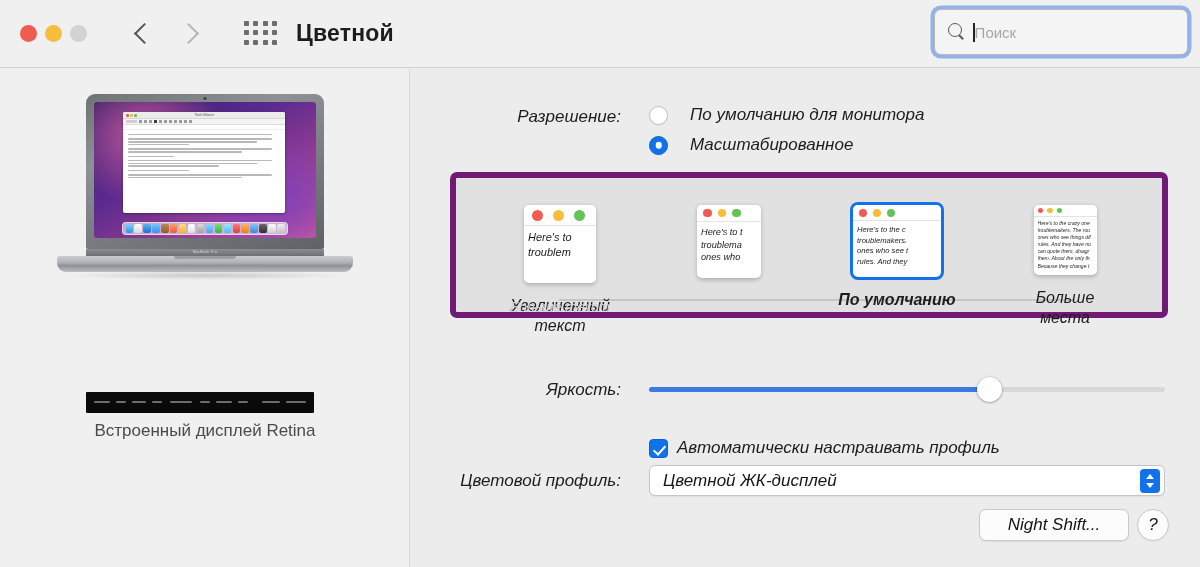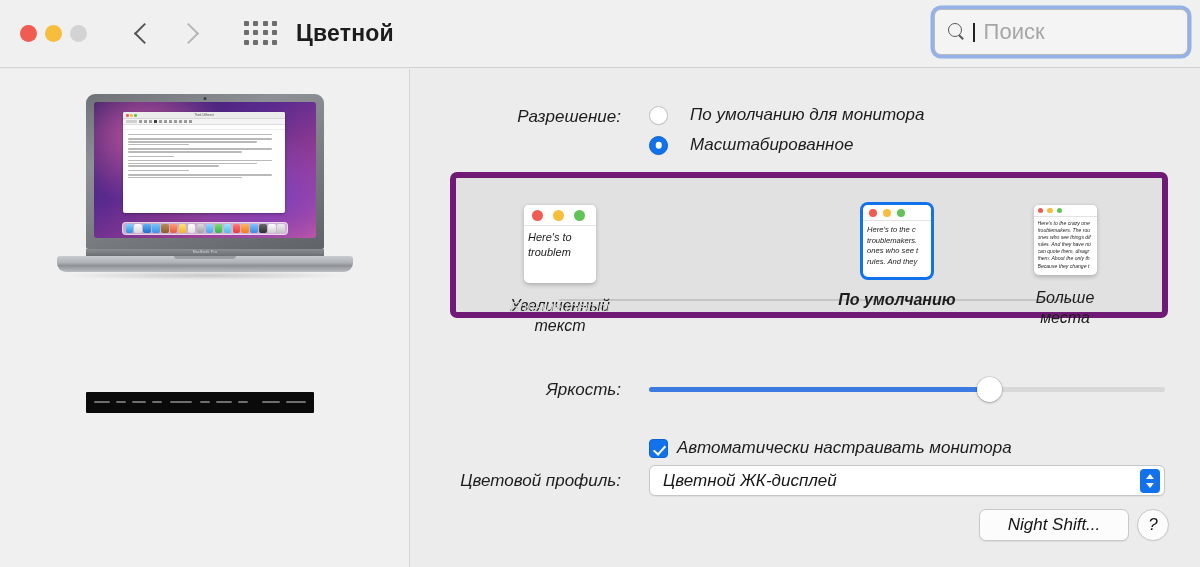--- a/index.html
+++ b/index.html
@@ -70,21 +70,21 @@
   #search-icon::before {
     content: ""; position: absolute; left: 0; top: 0;
     width: 12px; height: 12px; border: 1.8px solid #5a5a5a; border-radius: 50%;
   }
   #search-icon::after {
     content: ""; position: absolute; left: 11px; top: 11px;
     width: 6px; height: 1.8px; background: #5a5a5a; transform: rotate(45deg);
     transform-origin: left center;
   }
   #search-caret { width: 1.6px; height: 19px; background: #222; margin-left: 7px; }
-  #search-placeholder { font-size: 22px; color: #a6a6a6; margin-left: 9px; }
+  #search-placeholder { font-size: 15px; color: #a6a6a6; margin-left: 0; }
 
   
   #left-pane {
     position: absolute; left: 0; top: 69px; width: 410px; height: 498px;
     background: #eff0ef;
     border-right: 1px solid #d7d7d7;
   }
 
   #mac-preview { position: absolute; left: 57px; top: 25px; width: 296px; height: 200px; }
 
@@ -255,21 +255,21 @@
   .opt.o1 .thumb { width: 72px; height: 78px; }
   .opt.o1 .thumb .bar { height: 21px; gap: 10px; padding-left: 8px; }
   .opt.o1 .thumb .bar i { width: 11px; height: 11px; }
   .opt.o1 .thumb .txt { font-size: 11px; line-height: 15px; }
 
   .opt.o2 .thumb { width: 64px; height: 73px; }
   .opt.o2 .thumb .bar { height: 17px; gap: 6px; padding-left: 6px; }
   .opt.o2 .thumb .bar i { width: 8.5px; height: 8.5px; }
   .opt.o2 .thumb .txt { font-size: 9.2px; line-height: 12.5px; }
 
-  .opt.o3 .thumb { width: 68px; height: 72px; }
+  .opt.o3 .thumb { width: 88px; height: 72px; }
   .opt.o3 .thumb .bar { height: 16px; gap: 6px; padding-left: 6px; }
   .opt.o3 .thumb .bar i { width: 8px; height: 8px; }
   .opt.o3 .thumb .txt { font-size: 7.6px; line-height: 10.6px; }
 
   .opt.o4 .thumb { width: 63px; height: 70px; }
   .opt.o4 .thumb .bar { height: 12px; gap: 4px; padding-left: 4px; }
   .opt.o4 .thumb .bar i { width: 5.5px; height: 5.5px; }
   .opt.o4 .thumb .txt { font-size: 5.1px; line-height: 7.1px; padding-top: 3px; }
 
   .opt-label {
@@ -488,20 +488,21 @@
       <span class="tb" style="left:46px; width:14px;"></span>
       <span class="tb" style="left:66px; width:10px;"></span>
       <span class="tb" style="left:84px; width:22px;"></span>
       <span class="tb" style="left:114px;width:10px;"></span>
       <span class="tb" style="left:130px;width:16px;"></span>
       <span class="tb" style="left:152px;width:10px;"></span>
       <span class="tb" style="left:176px;width:18px;"></span>
       <span class="tb" style="left:200px;width:20px;"></span>
     </div>
 
+    <div id="display-label">Встроенный дисплей Retina</div>
   </div>
 
   <div id="right-pane">
 
     <div class="row-label" id="res-label">Разрешение:</div>
 
     <div class="radio-row" id="radio-default">
       <span class="radio"></span>
       <span class="lbl">По умолчанию для монитора</span>
     </div>
@@ -528,20 +529,39 @@
             </div>
           </div>
         </div>
         <div class="opt-label">
           <span class="ghost">Больше текст</span>
           <div>Увеличенный</div>
           <div>текст</div>
         </div>
       </div>
 
+      <div class="opt o2">
+        <div class="thumb-box">
+          <div class="thumb">
+            <div class="bar">
+                <i class="r"></i>
+                <i class="y"></i>
+                <i class="g"></i>
+              </div>
+            <div class="txt">
+              <div>Here's to t</div>
+              <div>troublema</div>
+              <div>ones who</div>
+            </div>
+          </div>
+        </div>
+        <div class="opt-label">
+          <div></div>
+        </div>
+      </div>
 
       <div class="opt o3">
         <div class="thumb-box sel">
           <div class="thumb">
             <div class="bar">
                 <i class="r"></i>
                 <i class="y"></i>
                 <i class="g"></i>
               </div>
             <div class="txt">
@@ -585,21 +605,21 @@
 
     <div class="row-label" id="bri-label">Яркость:</div>
     <div id="slider">
       <div class="track-off"></div>
       <div class="track-on" style="width: 340.56px; background: rgb(59, 122, 224);"></div>
       <div class="knob" style="left: 340.56px;"></div>
     </div>
 
     <div id="auto-row">
       <span class="checkbox"></span>
-      <span class="lbl" style="font-size:17px;color:#1d1d1d;">Автоматически настраивать монитора</span>
+      <span class="lbl" style="font-size:17px;color:#1d1d1d;">Автоматически настраивать профиль</span>
     </div>
 
     <div class="row-label" id="cp-label">Цветовой профиль:</div>
     <div id="cp-select">
       <span id="cp-value">Цветной ЖК-дисплей</span>
       <span id="cp-stepper">
         <i class="up"></i>
           <i class="down"></i>
       </span>
     </div>

